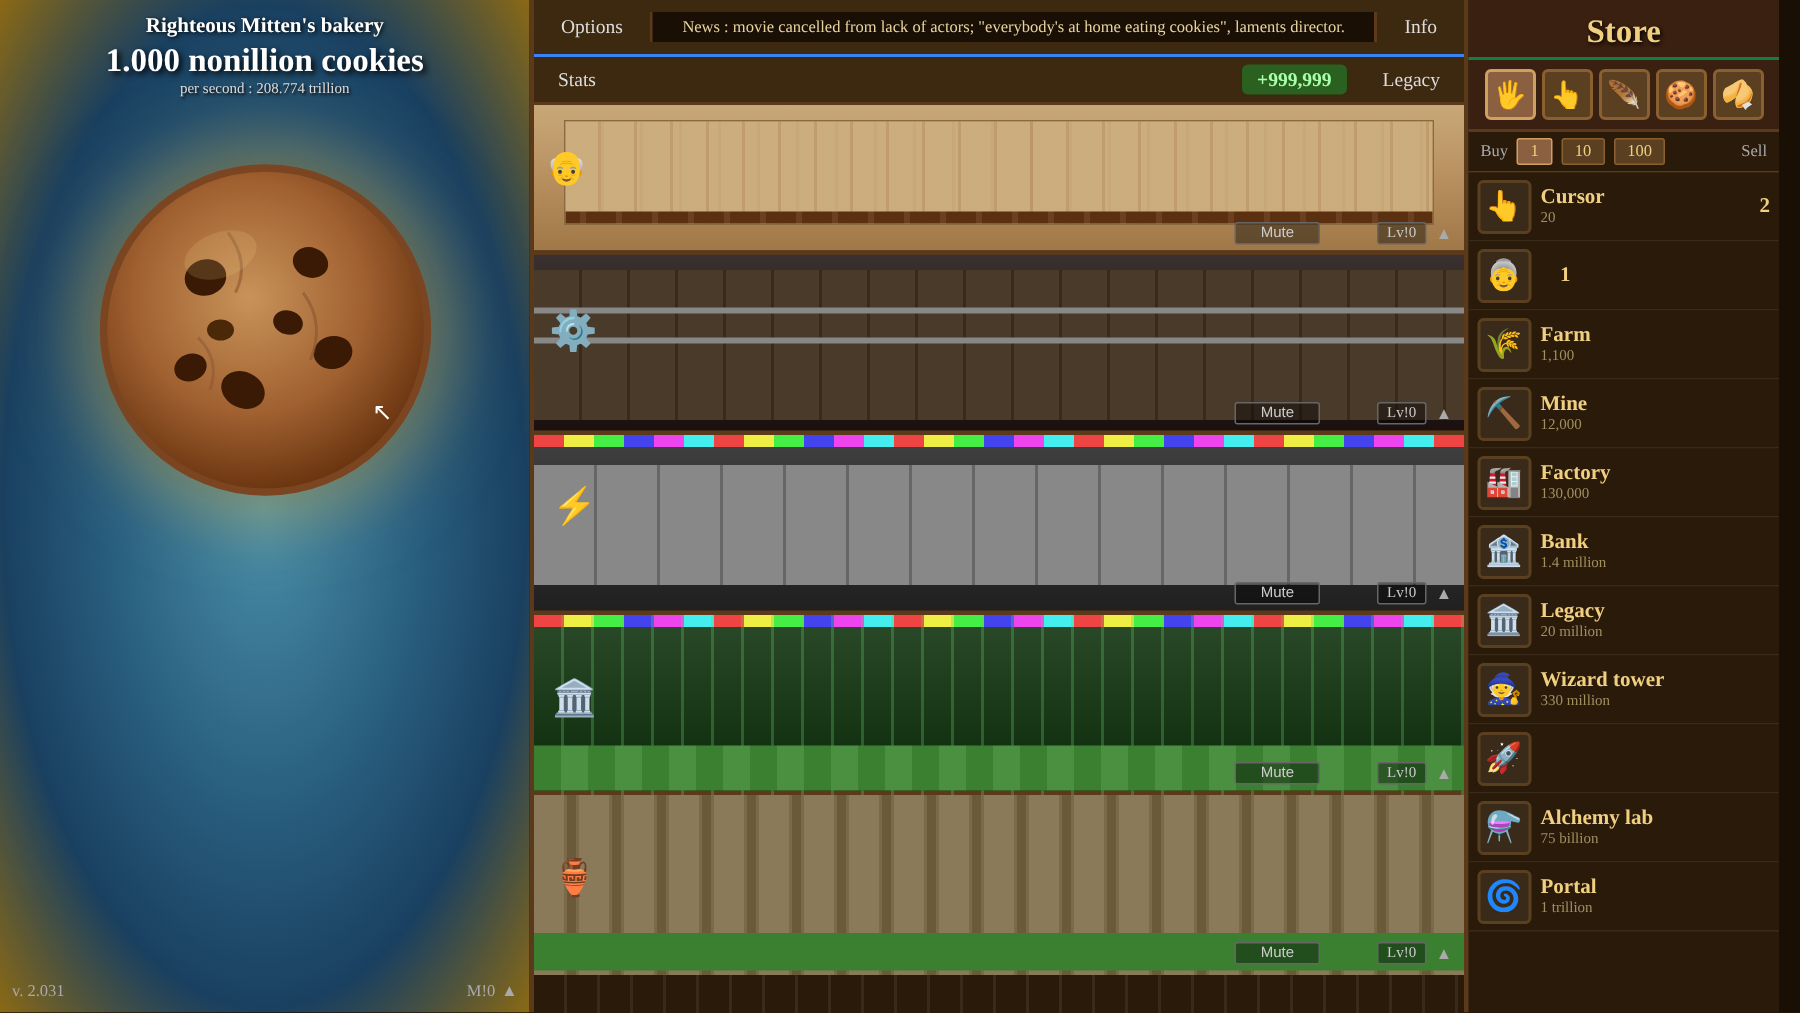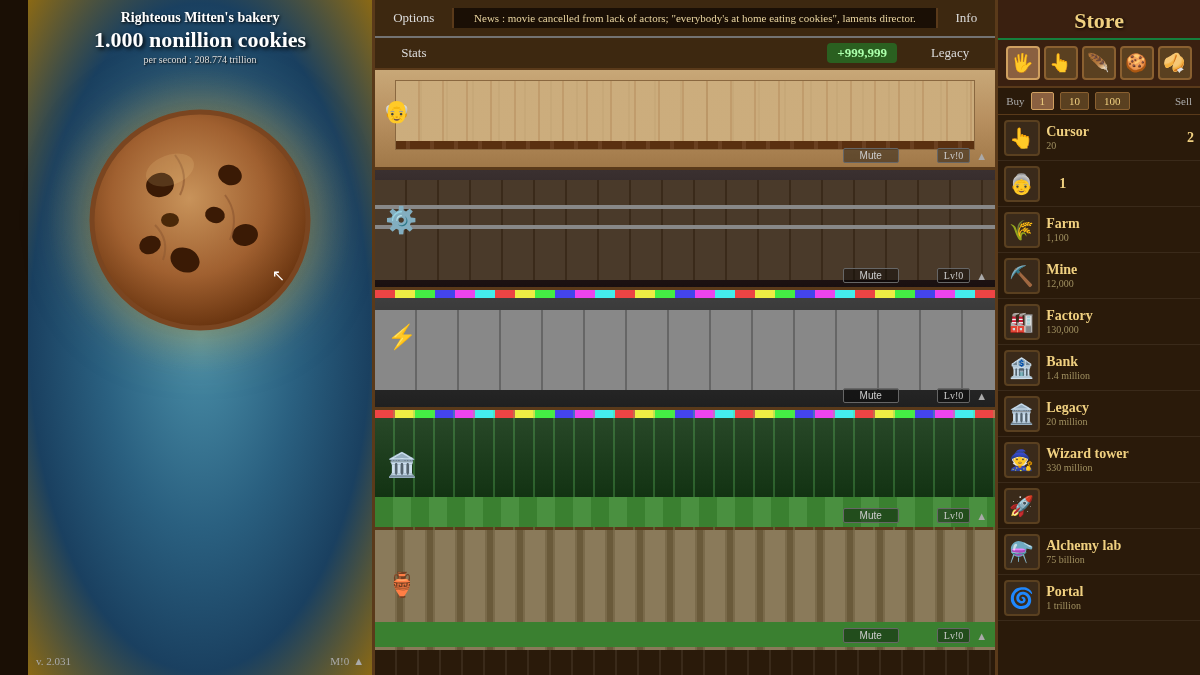--- a/index.html
+++ b/index.html
@@ -18,21 +18,20 @@
       width: 356px;
       height: 675px;
       background: radial-gradient(ellipse at center, #4a8fa8 0%, #2a6080 40%, #1a4060 70%, #8B6914 100%);
       position: relative;
       display: flex;
       flex-direction: column;
       align-items: center;
       justify-content: flex-start;
       padding-top: 10px;
       border-right: 3px solid #5a3a1a;
-      margin-left: 28px;
     }
 
     #bakery-name {
       color: #fff;
       font-size: 14px;
       font-weight: bold;
       text-align: center;
       text-shadow: 1px 1px 3px #000;
       margin-bottom: 2px;
     }
@@ -117,21 +116,21 @@
       flex-direction: column;
       position: relative;
     }
 
     #top-bar {
       height: 38px;
       background: #3d2810;
       display: flex;
       flex-direction: row;
       align-items: center;
-      border-bottom: 2px solid #737373;
+      border-bottom: 2px solid #3b82f6;
     }
 
     .top-btn {
       padding: 6px 18px;
       color: #ddd;
       font-size: 13px;
       cursor: pointer;
       background: transparent;
       border: none;
       font-family: Georgia, serif;
@@ -162,21 +161,21 @@
     #second-bar {
       height: 32px;
       background: #3d2810;
       display: flex;
       flex-direction: row;
       align-items: center;
       border-bottom: 2px solid #5a3a1a;
     }
 
     .second-btn {
-      padding: 4px 26px;
+      padding: 4px 16px;
       color: #ddd;
       font-size: 13px;
       cursor: pointer;
       background: transparent;
       border: none;
       font-family: Georgia, serif;
     }
 
     #cookie-bonus {
       margin-left: auto;

